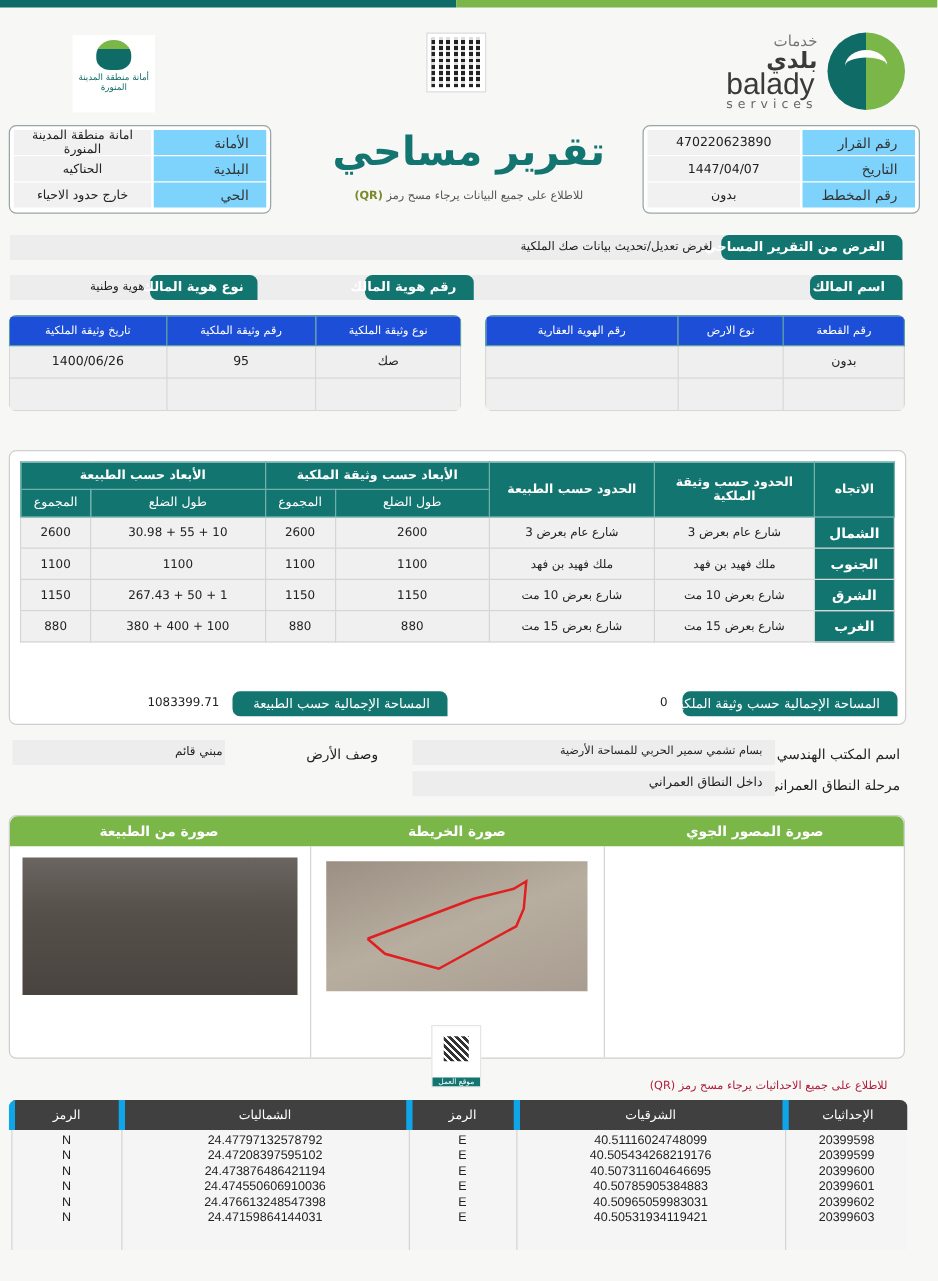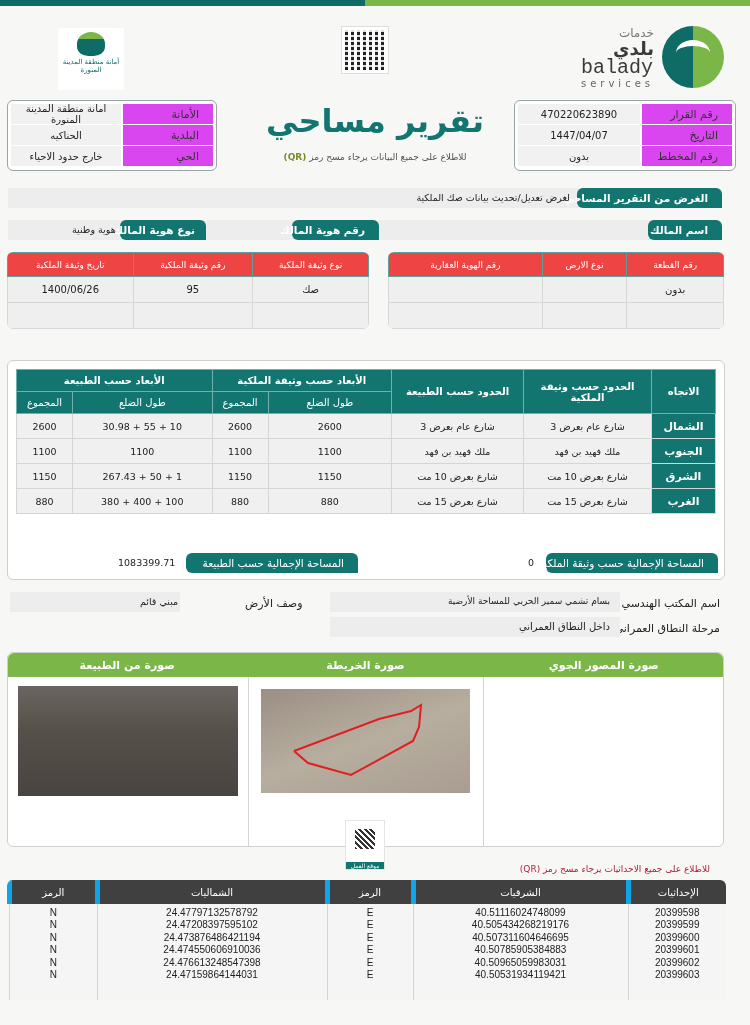--- a/index.html
+++ b/index.html
@@ -6,38 +6,38 @@
 body{width:750px;height:1025px;background:#f7f7f6;font-family:"DejaVu Sans",sans-serif;position:relative;overflow:hidden;direction:rtl;color:#222}
 .topbar{position:absolute;top:0;left:0;width:750px;height:6px;display:flex;direction:ltr}
 .topbar .l{flex:1;background:#0f6b66}.topbar .r{width:385px;background:#7ab648}
 .abs{position:absolute}
 .logo-right{right:26px;top:22px;width:200px;height:70px;direction:ltr;display:flex;align-items:center;gap:8px;justify-content:flex-end}
 .palm{width:62px;height:62px;border-radius:50%;background:linear-gradient(90deg,#0f6b66 50%,#7ab648 50%);position:relative}
 .palm::after{content:"";position:absolute;left:14px;top:14px;width:34px;height:20px;border-radius:50% 50% 0 0;border-top:6px solid #fff}
 .brand{text-align:left;color:#3a3a3a}
 .brand .ar1{font-size:12px;color:#777;text-align:right;letter-spacing:2px}
 .brand .ar2{font-size:18px;font-weight:bold;text-align:right;line-height:18px}
-.brand .en{font-size:20px;font-family:Liberation Mono, monospace;line-height:20px}
+.brand .en{font-size:24px;font-family:Liberation Sans, sans-serif;line-height:20px}
 .brand .sv{font-size:10px;letter-spacing:4px;color:#666}
 .logo-left{left:58px;top:28px;width:66px;height:62px;background:#fff;text-align:center;font-size:7px;color:#0f6b66;direction:rtl}
 .leaf{width:28px;height:24px;margin:4px auto 2px;background:linear-gradient(180deg,#7ab648 0 30%,#0f6b66 30%);border-radius:50% 50% 40% 40%}
 .qr{left:342px;top:27px;width:46px;height:46px;background:repeating-linear-gradient(90deg,#222 0 3px,#fff 3px 6px),#fff;border:3px solid #fff;outline:1px solid #ddd}
 .qr::before{content:"";position:absolute;inset:0;background:repeating-linear-gradient(0deg,transparent 0 3px,rgba(255,255,255,.85) 3px 5px)}
 .title{left:230px;top:102px;width:290px;text-align:center;font-size:32px;font-weight:bold;color:#137570}
 .subtitle{left:230px;top:152px;width:290px;text-align:center;font-size:9px;color:#555}
 .subtitle .qrt{color:#7a8a2a;font-weight:bold}
 .infobox{border:1px solid #9aa5a5;border-radius:6px;background:#fff;padding:3px}
 .infobox .row{display:flex;height:21px;align-items:center;border-bottom:1px solid #fff}
-.infobox .lbl{width:90px;padding-right:14px;font-size:11px;color:#333;background:#d946ef;height:100%;display:flex;align-items:center}
+.infobox .lbl{width:90px;padding-right:14px;font-size:11px;color:#333;background:#7dd3fc;height:100%;display:flex;align-items:center}
 .infobox .val{flex:1;font-size:10px;text-align:center;background:#f1f1f1;height:100%;display:flex;align-items:center;justify-content:center;margin-right:2px}
 .tagg{background:#137570;color:#fff;font-size:10.5px;font-weight:bold;padding:0 14px;height:20px;display:flex;align-items:center;border-radius:6px 6px 0 6px;white-space:nowrap}
 .fieldbg{background:#ededed;height:20px}
 .small{font-size:9.5px}
 table{border-collapse:collapse;width:100%}
-.gtbl th{background:#ef4444;color:#fff;font-size:9px;font-weight:normal;height:24px;border:1px solid #5aa19c}
+.gtbl th{background:#1d4ed8;color:#fff;font-size:9px;font-weight:normal;height:24px;border:1px solid #5aa19c}
 .gtbl td{background:#efefef;font-size:10px;height:26px;border:1px solid #d8d8d8;text-align:center}
 .tblwrap{border-radius:6px;overflow:hidden;background:#fff;padding:0}
 .section{border:1px solid #cfcfcf;border-radius:6px;background:#fff}
 .greenhead{background:#7ab648;color:#fff;font-size:11px;font-weight:bold;height:22px;display:flex;align-items:center;padding-right:8px;border-radius:6px 6px 0 0}
 .bt th{background:#137570;color:#fff;font-weight:bold;font-size:10px;border:1px solid #6fb0ab;height:22px}
 .bt td{font-size:9.5px;text-align:center;background:#f0f0f0;border:1px solid #d5d5d5;height:25px}
 .bt td.dir{background:#137570;color:#fff;font-weight:bold;font-size:11px}
 .photo-head{display:flex;background:#7ab648;color:#fff;font-size:11px;font-weight:bold;height:24px;border-radius:6px 6px 0 0}
 .photo-head div{flex:1;display:flex;align-items:center;justify-content:center}
 .coords th{background:#404040;color:#fff;font-size:10px;font-weight:normal;height:24px;border-left:5px solid #0ea5e9}

